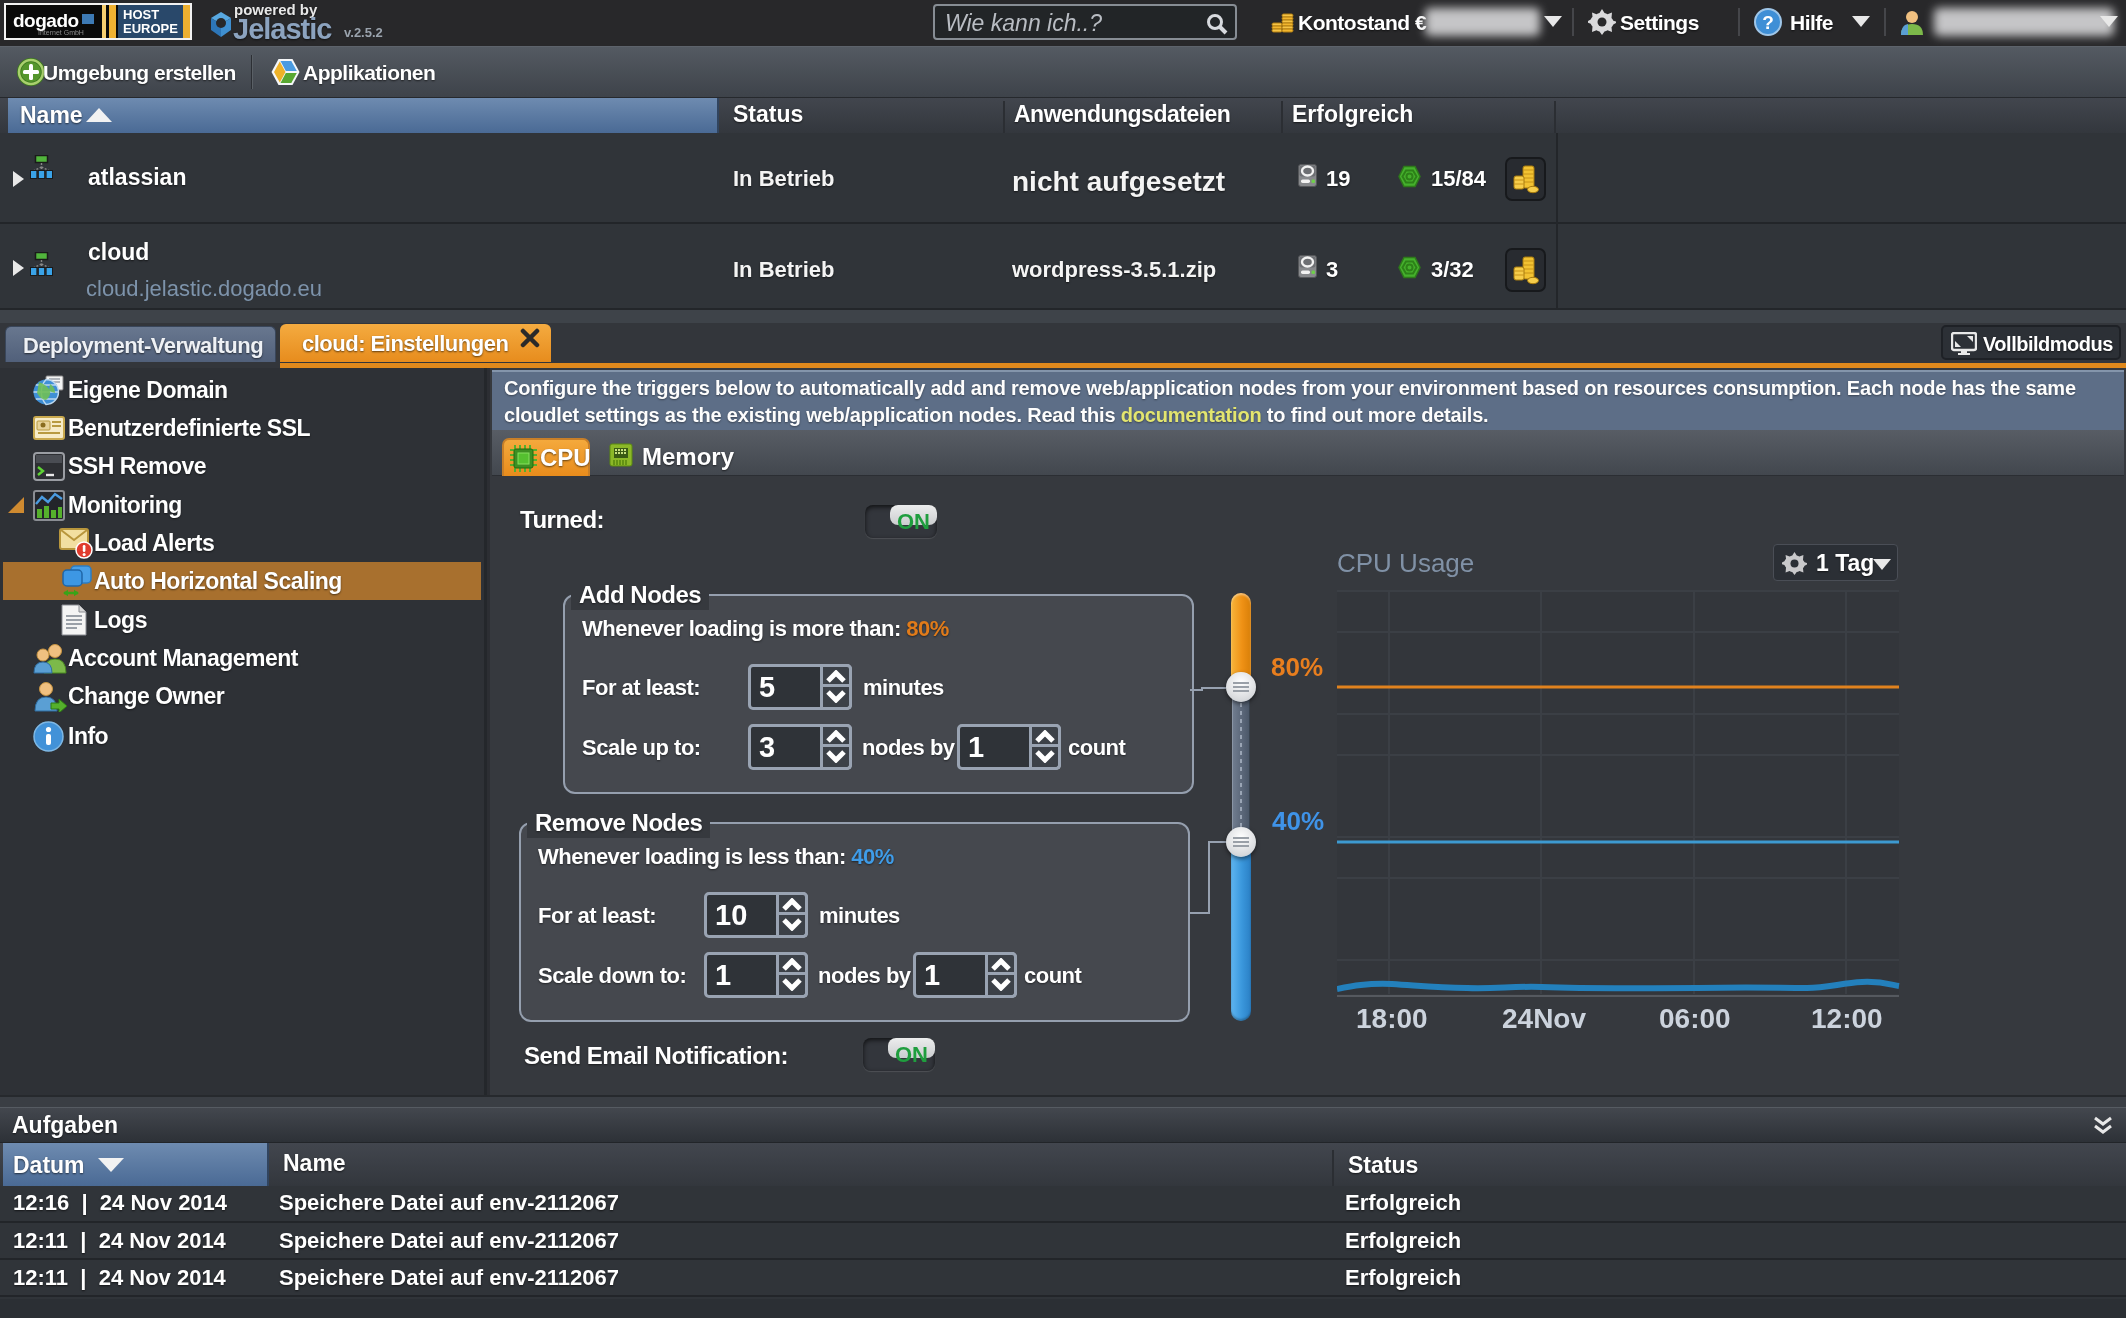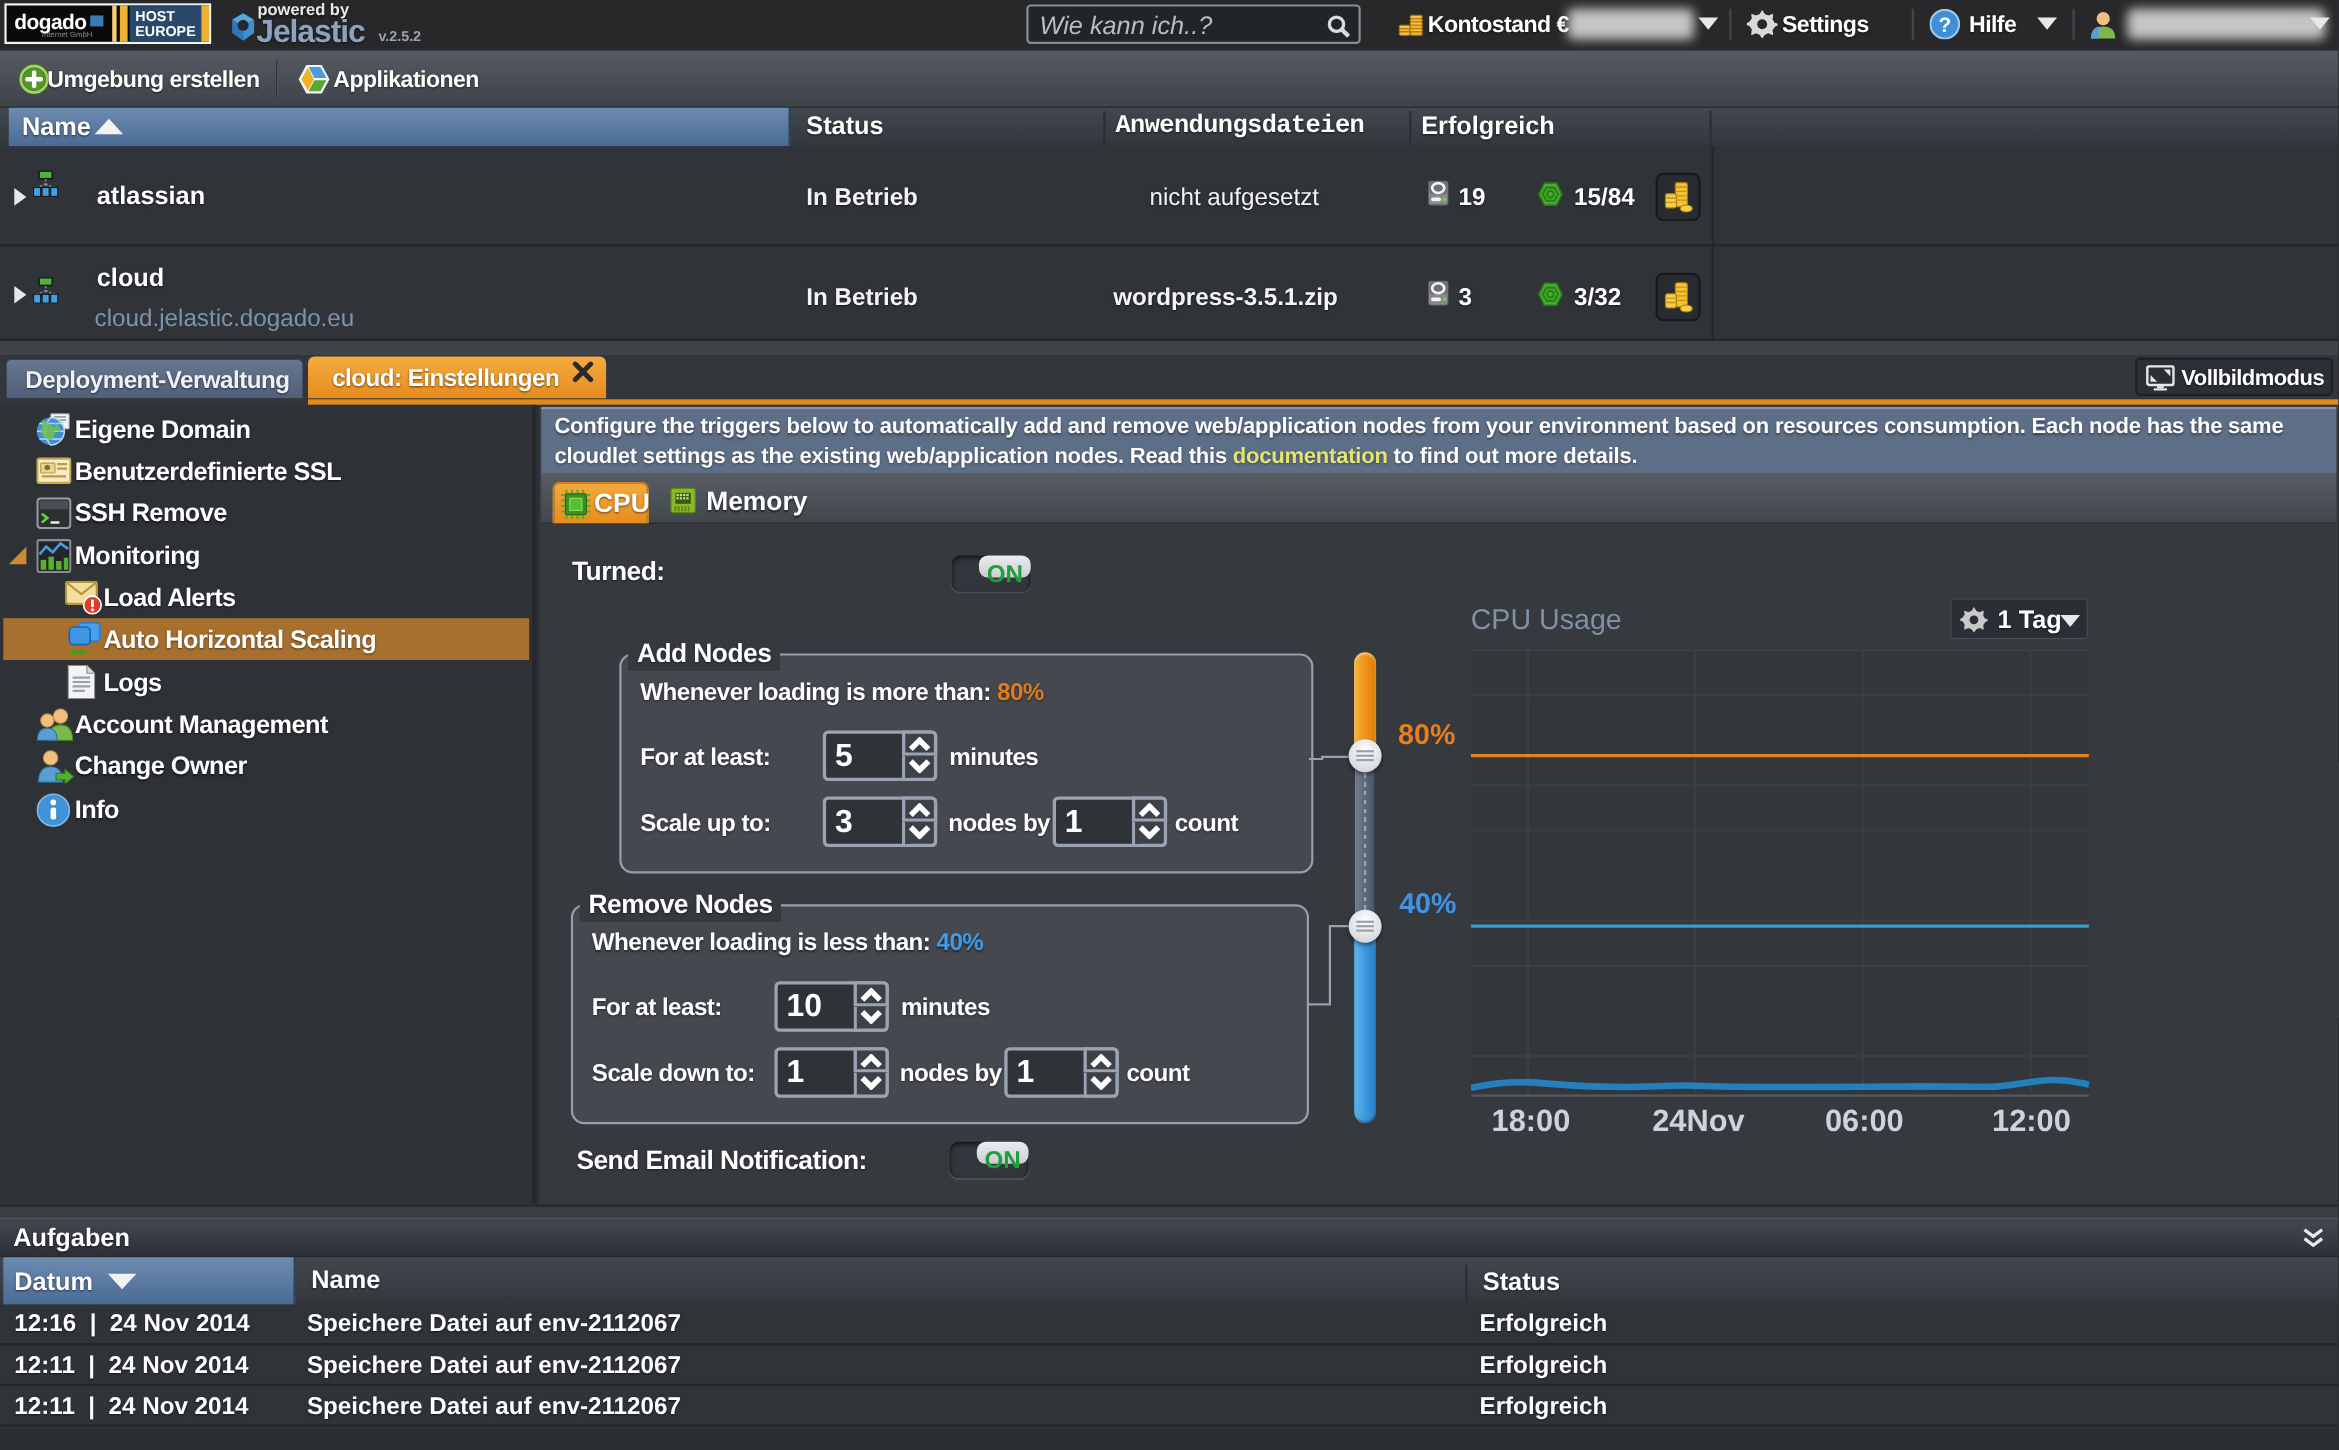--- a/index.html
+++ b/index.html
@@ -120,37 +120,37 @@
       <path d="M14.8 16 L25.8 16 L20.3 26 L9.5 26 Z" fill="#58a832"></path>
     </svg>
     <span class="abs ts" style="left:303px;top:14px;color:#fff;font-size:21px;font-weight:bold;letter-spacing:-0.5px;">Applikationen</span>
   </div>
   <div id="envhead" class="abs">
     <div class="abs" style="left:8px;top:0;width:711px;height:35px;background:linear-gradient(#6e8bb0,#4a6a95);border-right:2px solid #31445e;">
       <span class="abs ts" style="left:12px;top:4px;color:#fff;font-size:23px;font-weight:bold;">Name</span>
       <span class="abs" style="left:78px;top:10px;width:0;height:0;border-left:13px solid transparent;border-right:13px solid transparent;border-bottom:14px solid #f2f2f2;"></span>
     </div>
     <div class="abs ts" style="left:721px;top:3px;width:284px;height:32px;color:#fff;font-size:23px;font-weight:bold;border-right:2px solid #2b2e33;padding-left:12px;">Status</div>
-    <div class="abs ts" style="left:1007px;top:3px;width:276px;height:32px;color:#fff;font-size:23px;font-weight:bold;letter-spacing:-0.5px;border-right:2px solid #2b2e33;padding-left:7px;font-family:Liberation Mono, monospace;">Anwendungsdateien</div>
+    <div class="abs ts" style="left:1007px;top:3px;width:276px;height:32px;color:#fff;font-size:23px;font-weight:bold;letter-spacing:-0.5px;border-right:2px solid #2b2e33;padding-left:7px;">Anwendungsdateien</div>
     <div class="abs ts" style="left:1285px;top:3px;width:271px;height:32px;color:#fff;font-size:23px;font-weight:bold;border-right:2px solid #2b2e33;padding-left:7px;">Erfolgreich</div>
   </div>
   <div id="envrows" class="abs">
 
     <div class="abs" style="left:0;top:0;width:2126px;height:91px;border-bottom:2px solid #222529;">
       <span class="abs" style="left:13px;top:38px;width:0;height:0;border-top:8px solid transparent;border-bottom:8px solid transparent;border-left:11px solid #e8e8e8;"></span>
       <svg class="abs" style="left:30px;top:22px;" width="23" height="24" viewBox="0 0 23 24">
         <rect x="5.5" y="0.5" width="12" height="7" fill="#51b43c" stroke="#1a1a1a" stroke-width="1.5"></rect>
         <path d="M11.5 8 L11.5 12 M11.5 12 L3 16 M11.5 12 L20 16 M11.5 12 L11.5 15" stroke="#888" stroke-width="1.4" stroke-dasharray="2 1.6" fill="none"></path>
         <rect x="0.5" y="15.5" width="6.4" height="8" fill="#3aa3e8" stroke="#1a1a1a" stroke-width="1"></rect>
         <rect x="8.3" y="15.5" width="6.4" height="8" fill="#3aa3e8" stroke="#1a1a1a" stroke-width="1"></rect>
         <rect x="16.1" y="15.5" width="6.4" height="8" fill="#3aa3e8" stroke="#1a1a1a" stroke-width="1"></rect>
       </svg>
       <span class="abs ts" style="left:88px;top:31px;color:#fff;font-size:23px;font-weight:bold;">atlassian</span>
       <span class="abs ts" style="left:733px;top:33px;color:#f4f4f4;font-size:22px;font-weight:bold;">In Betrieb</span>
-      <span class="abs ts" style="left:1012px;top:33px;color:#f4f4f4;font-size:22px;font-weight:normal;margin-left:33px;">nicht aufgesetzt</span>
+      <span class="abs ts" style="left:1012px;top:33px;color:#f4f4f4;font-size:28px;font-weight:bold;">nicht aufgesetzt</span>
       <svg class="abs" style="left:1298px;top:31px;" width="19" height="23" viewBox="0 0 19 23">
         <rect x="0.5" y="0.5" width="18" height="22" rx="2.5" fill="#87898c" stroke="#55575a"></rect>
         <rect x="1.5" y="1.5" width="16" height="11" rx="2" fill="#6d6f73"></rect>
         <ellipse cx="9.5" cy="7" rx="5.5" ry="4.5" fill="none" stroke="#f2f2f2" stroke-width="2.4"></ellipse>
         <rect x="3" y="15.5" width="9" height="3.4" rx="1.6" fill="#f2f2f2"></rect>
         <rect x="13.5" y="15.5" width="3.5" height="3.4" rx="1.2" fill="#6fcf4a"></rect>
       </svg>
       <span class="abs ts" style="left:1326px;top:33px;color:#fff;font-size:22px;font-weight:bold;">19</span>
       <svg class="abs" style="left:1398px;top:32px;" width="23" height="23" viewBox="0 0 23 23">
         <path d="M6 1.5 L17 1.5 L22 11.5 L17 21.5 L6 21.5 L1 11.5 Z" fill="#45b02c" stroke="#2d7a1a" stroke-width="1.5"></path>

